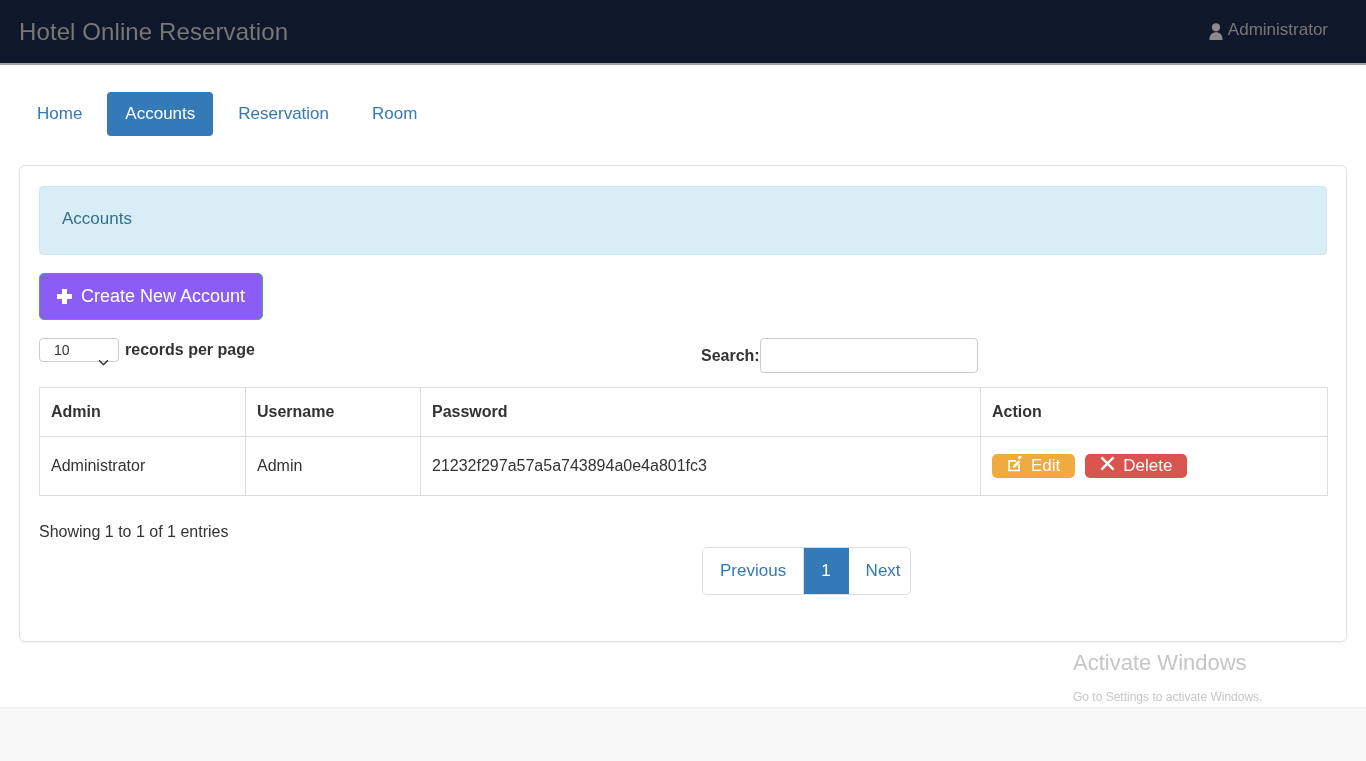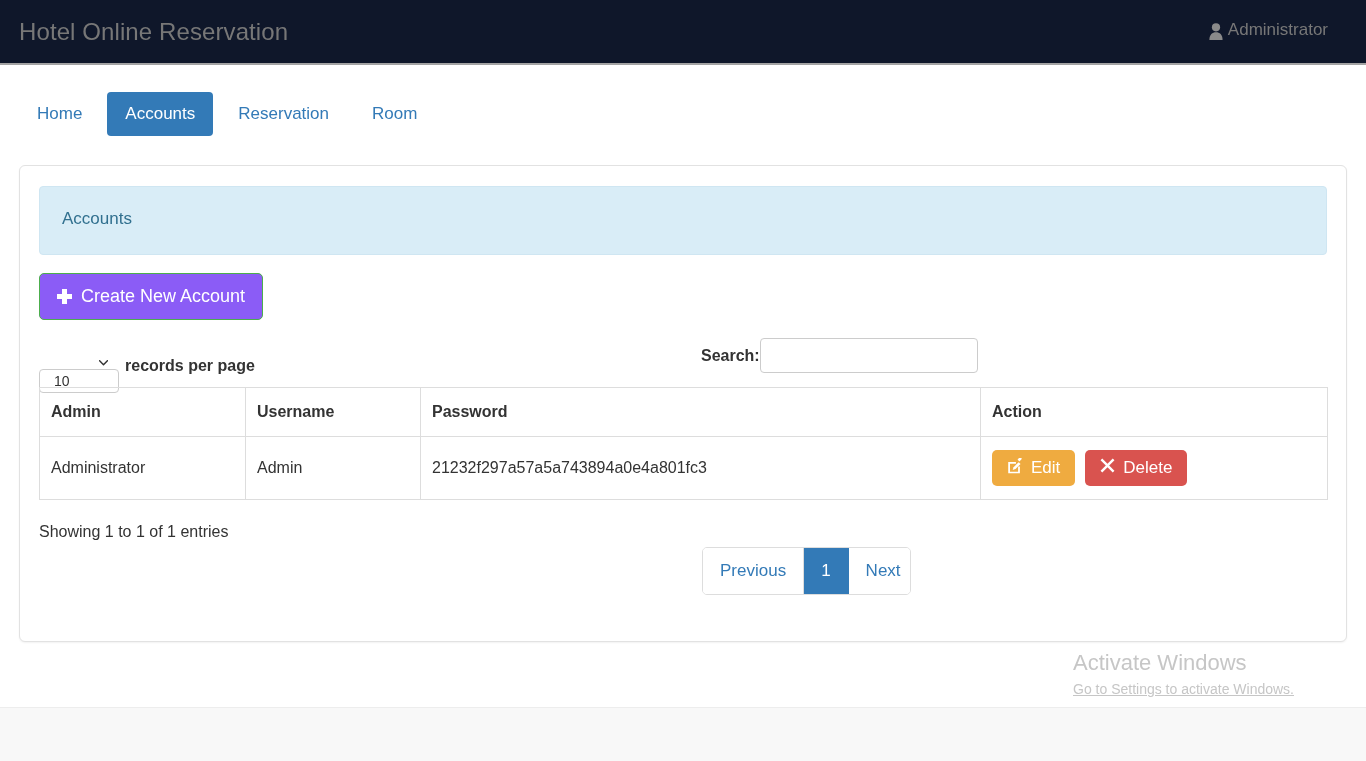--- a/index.html
+++ b/index.html
@@ -86,21 +86,21 @@
     position: absolute; left: 19px; top: 172px;
     display: flex; align-items: center; gap: 6px;
   }
   .len-select {
     width: 80px; height: 24px;
     border: 1px solid #cccccc; border-radius: 4px;
     background: #ffffff; color: #333333;
     font-family: "Liberation Sans", sans-serif; font-size: 14px;
     padding: 0 6px 0 14px;
     -webkit-appearance: none; appearance: none;
-    position: relative; cursor: pointer; margin-top: 31px;
+    position: relative; cursor: pointer;
   }
   .len-wrap { position: absolute; }
   .select-shell { position: relative; display: inline-block; }
   .select-arrow {
     position: absolute; right: 11px; top: 14px;
     width: 9px; height: 6px; pointer-events: none;
   }
   .len-label { font-size: 16px; font-weight: bold; color: #333333; white-space: nowrap; }
 
   .search-wrap {
@@ -141,21 +141,21 @@
   }
   .col-name { width: 206px; }
   .col-user { width: 175px; }
   .col-pass { width: 560px; }
   .col-action { width: 347px; }
 
   .action-cell { text-align: right; padding-right: 11px !important; }
   .btn-row { display: inline-flex; gap: 10px; }
   .btn-edit, .btn-delete {
     border-radius: 5px; color: #ffffff;
-    font-size: 17px; height: 36px;
+    font-size: 17px; height: 24px;
     display: inline-flex; align-items: center; gap: 8px;
     padding: 0 15px; cursor: pointer; border: none;
     font-family: "Liberation Sans", sans-serif;
     white-space: nowrap;
   }
   .btn-edit { background: #efab40; }
   .btn-delete { background: #d9534f; }
 
   
   .info {
@@ -176,21 +176,21 @@
   }
   .page-link:last-child { border-right: none; }
   .page-link.active { background: #337ab7; color: #ffffff; border-color: #337ab7; }
 
   
   .watermark {
     position: absolute; left: 1073px; top: 650px;
     color: #c6c6c6; pointer-events: none; user-select: none;
   }
   .wm-title { font-size: 22px; line-height: 26px; font-weight: normal; }
-  .wm-sub { font-size: 14px; line-height: 20px; margin-top: 3px; text-decoration: underline; }
+  .wm-sub { font-size: 12px; line-height: 20px; margin-top: 11px; }
 
   
   .bottomband {
     position: absolute; left: 0; top: 707px;
     width: 1366px; height: 54px;
     background: #f8f8f8;
     border-top: 1px solid #ededed;
   }
 </style>
 </head>

